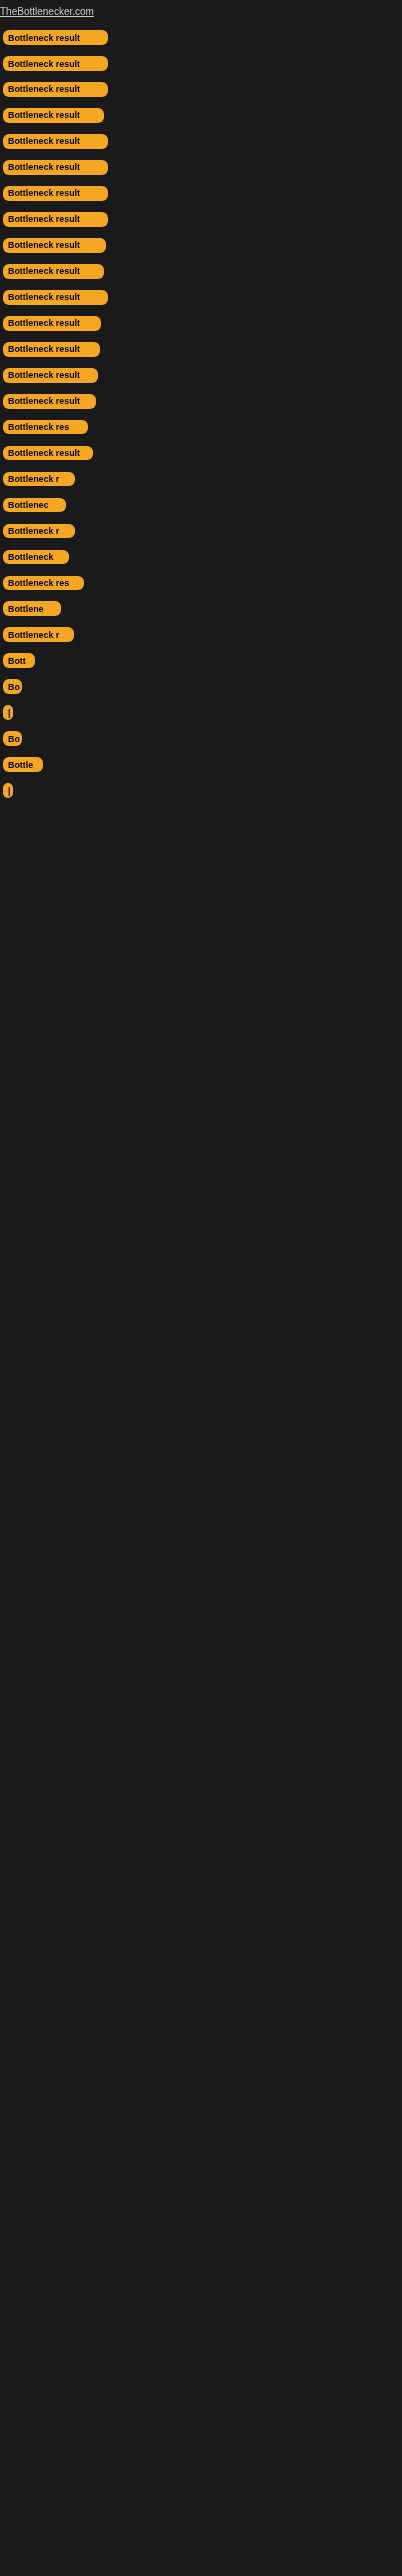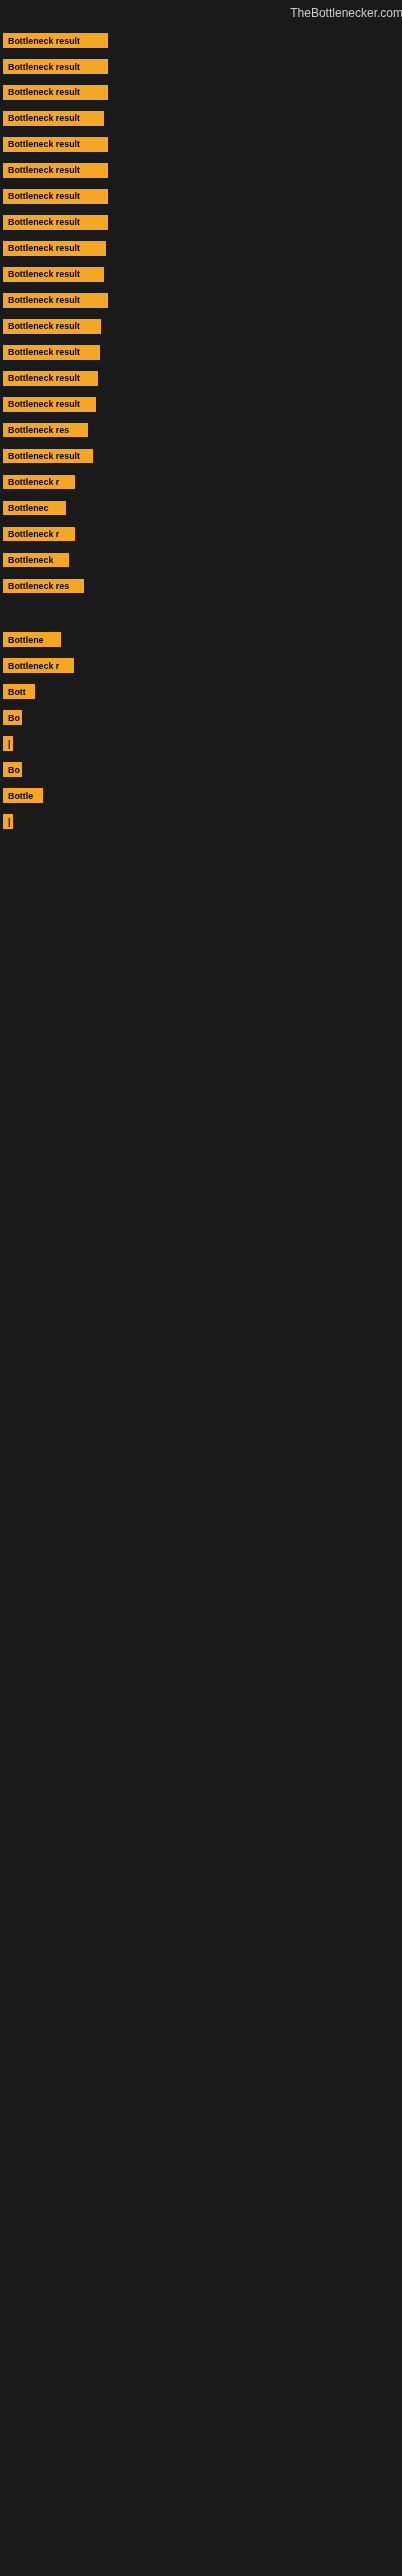--- a/index.html
+++ b/index.html
@@ -10,45 +10,46 @@
 
     body {
       width: 403px;
       min-height: 2576px;
       background-color: #1a1a1a;
       font-family: Arial, sans-serif;
       position: relative;
     }
 
     .site-title {
-      text-align: right;
+      text-align: left;
       color: #cccccc;
-      font-size: 12px;
+      font-size: 10px;
       padding: 6.4px 0 3.2px 0;
       background-color: #1a1a1a;
+      text-decoration: underline;
     }
 
     .bottleneck-container {
       padding: 3.2px 0;
     }
 
     .bottleneck-item {
       display: flex;
       align-items: center;
       padding: 4.8px 3.2px;
       margin: 1.6px 0;
     }
 
     .bottleneck-badge {
       background-color: #f5a623;
       color: #000;
       font-size: 8.9px;
       font-weight: bold;
       padding: 2.4px 4.8px;
-      border-radius: 0;
+      border-radius: 6px;
       white-space: nowrap;
       overflow: hidden;
     }
   </style>
 </head>
 <body>
 
 <div>
   <div class="site-title">
     <span>TheBottlenecker.com</span>
@@ -114,21 +115,21 @@
       <div class="bottleneck-item">
         <div class="bottleneck-badge" style="max-width: 72px; width: 72px;">Bottleneck r</div>
       </div>
       <div class="bottleneck-item">
         <div class="bottleneck-badge" style="max-width: 66px; width: 78px;">Bottleneck</div>
       </div>
       <div class="bottleneck-item">
         <div class="bottleneck-badge" style="max-width: 81px; width: 81px;">Bottleneck res</div>
       </div>
       <div class="bottleneck-item">
-        <div class="bottleneck-badge" style="max-width: 58px; width: 79px; margin-top: 28px;">Bottlene</div>
+        <div class="bottleneck-badge" style="max-width: 58px; width: 79px;">Bottlene</div>
       </div>
       <div class="bottleneck-item">
         <div class="bottleneck-badge" style="max-width: 71px; width: 71px;">Bottleneck r</div>
       </div>
       <div class="bottleneck-item">
         <div class="bottleneck-badge" style="max-width: 32px; width: 32px;">Bott</div>
       </div>
       <div class="bottleneck-item">
         <div class="bottleneck-badge" style="max-width: 19.3px; width: 19.3px;">Bo</div>
       </div>

